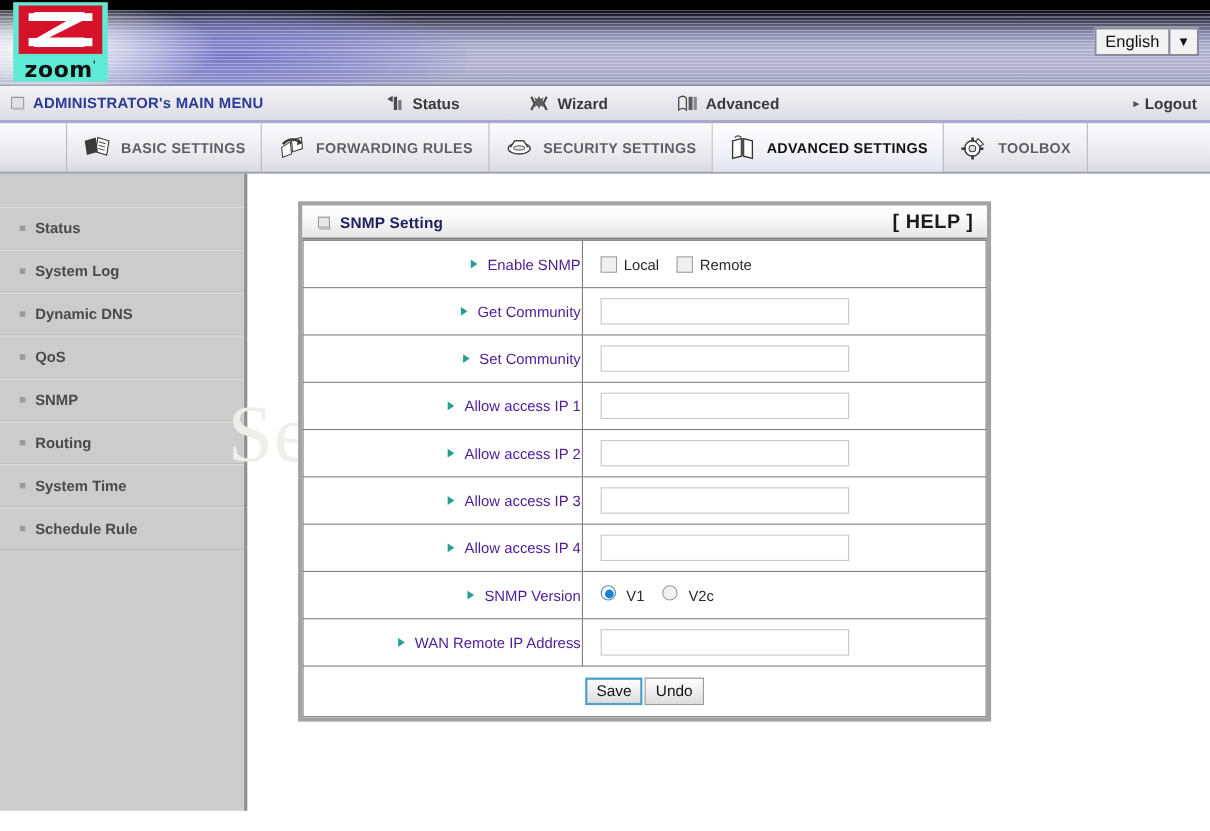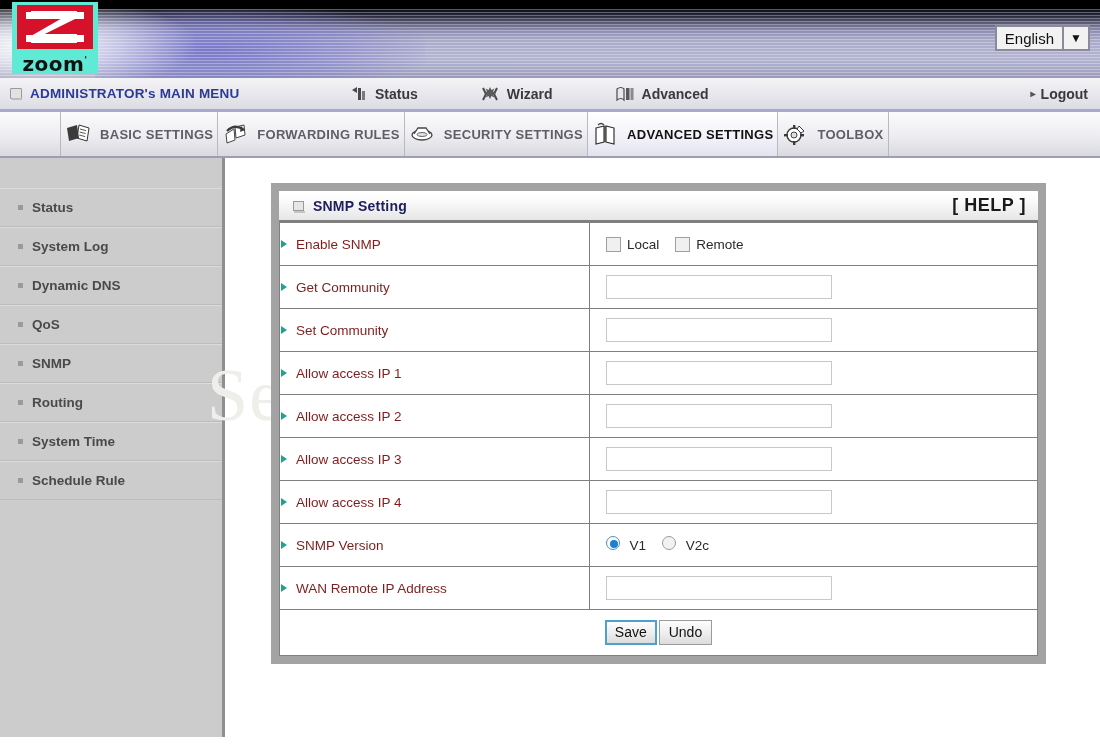--- a/index.html
+++ b/index.html
@@ -170,21 +170,21 @@
   .tabbar {
     height: 46px;
     background: linear-gradient(to bottom, #fbfbfc 0%, #ededf1 55%, #d9d9e0 100%);
     border-bottom: 2px solid #9d9db4;
     display: flex;
     align-items: stretch;
     padding-left: 60px;
   }
   .tab {
     display: flex; align-items: center; gap: 9px;
-    padding: 0 4px;
+    padding: 0 14px;
     border-right: 1px solid #b9b9c4;
     font-size: 13px; font-weight: bold;
     color: #5e5e66;
     letter-spacing: 0.3px;
     background: transparent;
   }
   .tab:first-child { border-left: 1px solid #b9b9c4; }
   .tab.active {
     background: linear-gradient(to bottom, #ffffff 0%, #f1f1f8 60%, #e3e3ef 100%);
     color: #111;
@@ -226,22 +226,22 @@
     white-space: nowrap;
     letter-spacing: 1px;
     pointer-events: none;
     z-index: 0;
   }
 
   
   .panel {
     position: relative;
     z-index: 1;
-    width: 775px;
-    border: 8px solid #a3a3a3;
+    width: 630px;
+    border: 4px solid #a3a3a3;
     background: transparent;
   }
   .panel-head {
     height: 31px;
     background: linear-gradient(to bottom, #ffffff 0%, #fafafa 35%, #e6e6e6 100%);
     border-bottom: 2px solid #7e7e7e;
     display: flex; align-items: center;
     padding: 0 12px 0 14px;
   }
   .panel-head-icon {
@@ -268,22 +268,23 @@
     background: #ffffff;
   }
   table.form th {
     height: 38px;
     font-size: 14px; font-weight: bold; color: #1c1c1c;
   }
   th.col-item { width: 232px; }
   td.item-cell {
     height: 43px;
     font-size: 13.5px;
-    color: #7f1d1d;
+    color: #4c1d95;
     vertical-align: middle;
+    text-align: right;
   }
   td.setting-cell {
     padding-left: 16px;
     vertical-align: middle;
   }
   .arrow {
     display: inline-block;
     width: 0; height: 0;
     border-left: 6px solid #23a090;
     border-top: 4.5px solid transparent;

